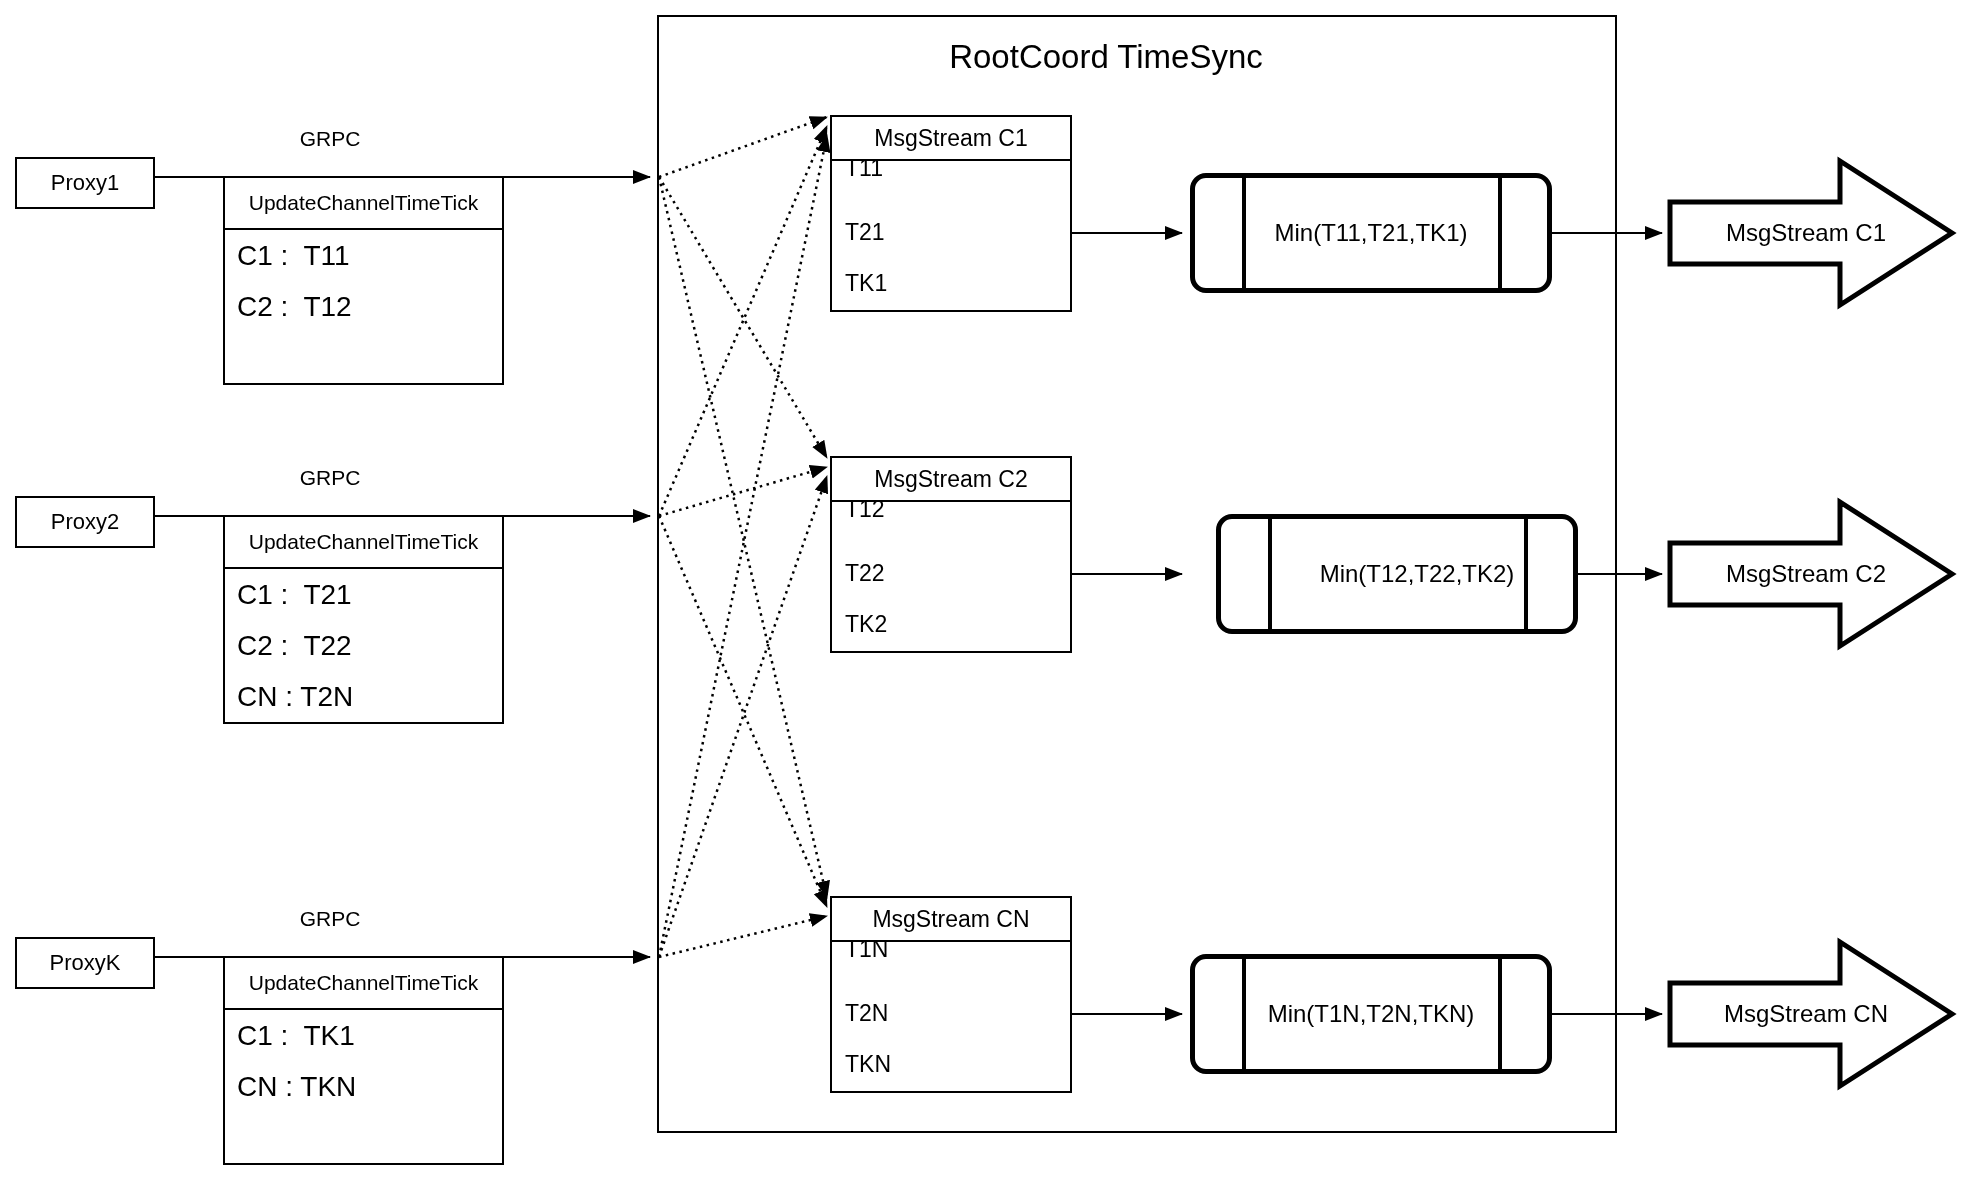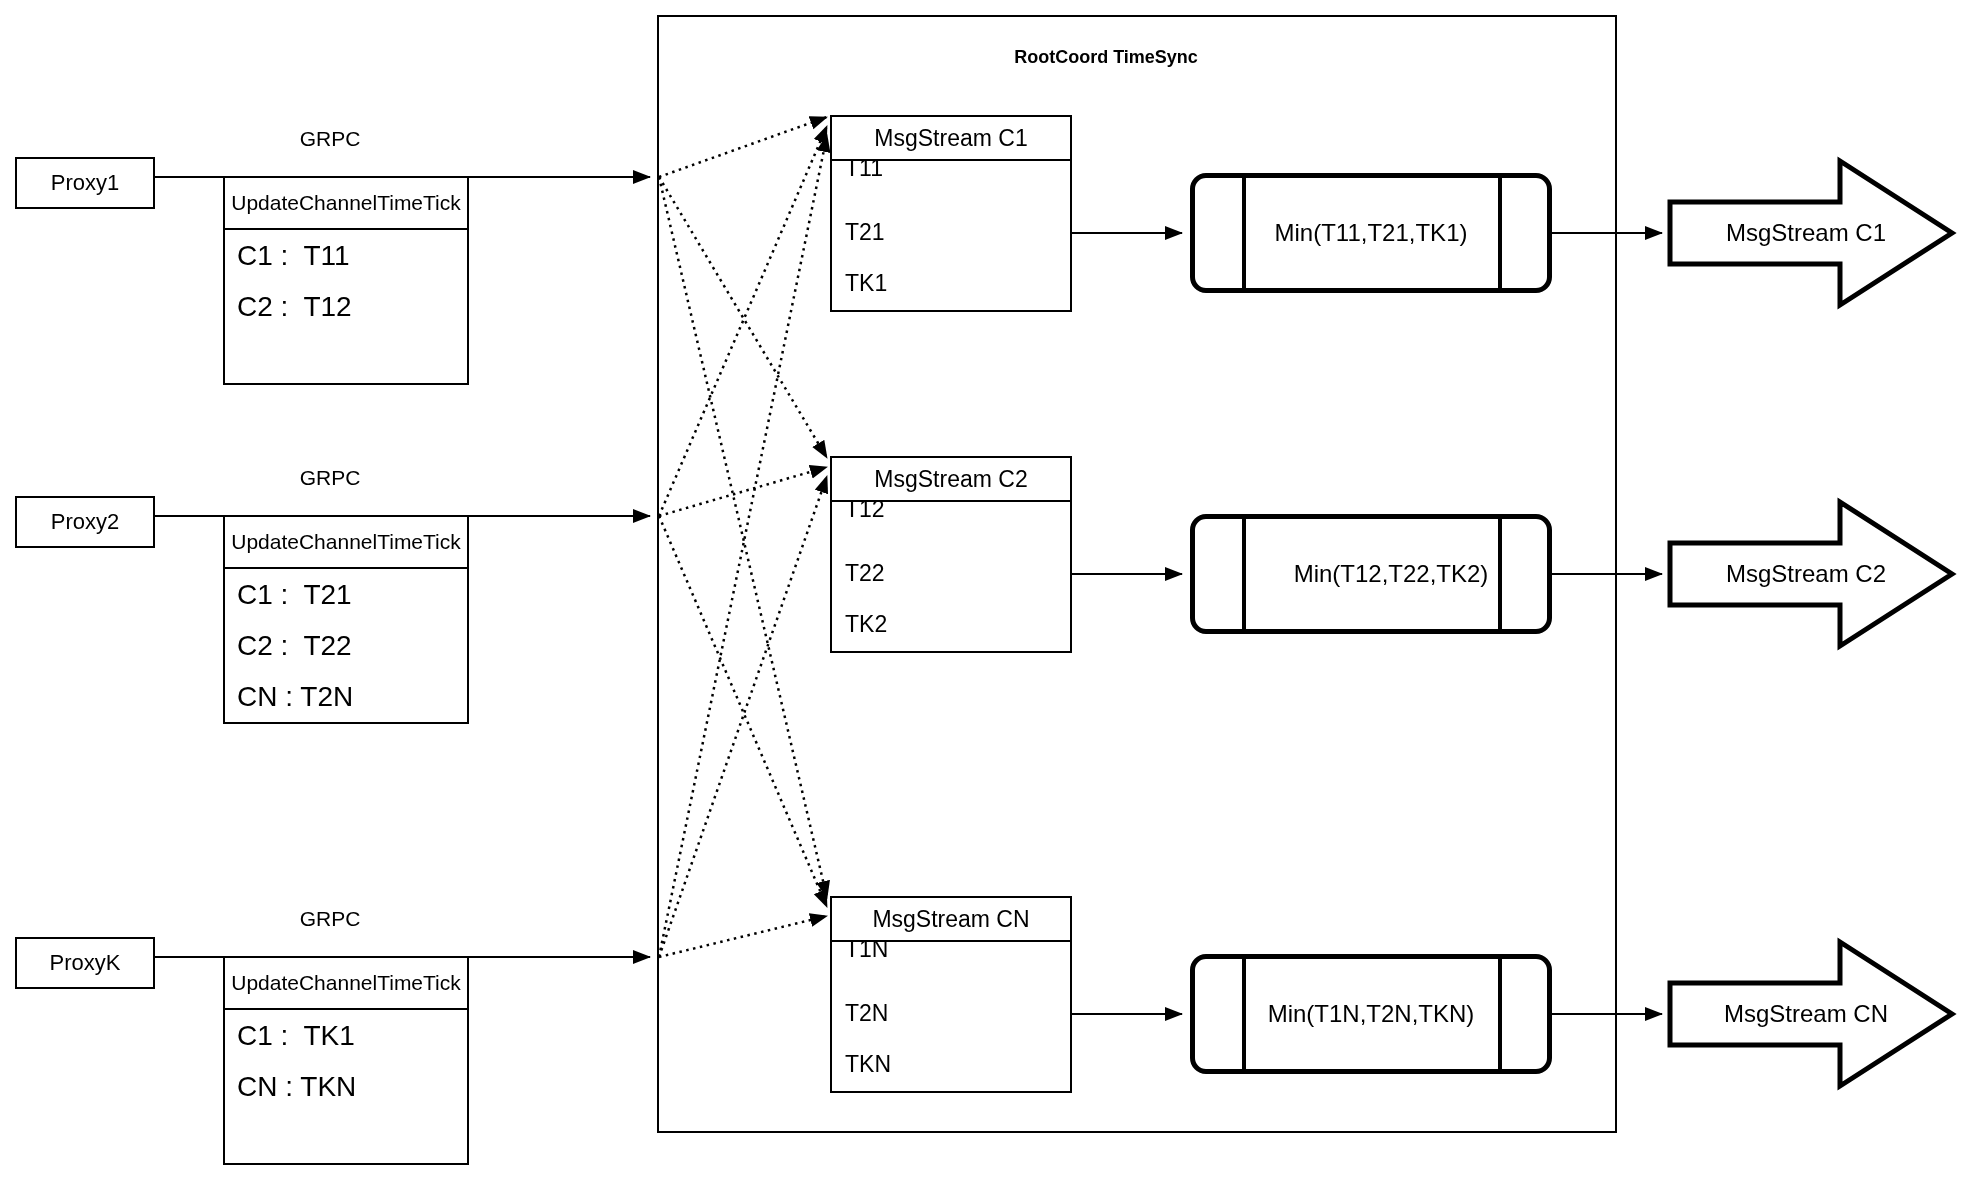--- a/index.html
+++ b/index.html
@@ -4,23 +4,23 @@
 <style>
   html,body{margin:0;padding:0;background:#ffffff;}
   #canvas{position:relative;width:1969px;height:1183px;background:#ffffff;
           font-family:"Liberation Sans",sans-serif;color:#000;overflow:hidden;}
   #wires{position:absolute;left:0;top:0;z-index:1;}
   .box{position:absolute;box-sizing:border-box;background:#fff;border:2px solid #000;z-index:2;}
   .proxy{width:140px;height:52px;display:flex;align-items:center;justify-content:center;
          font-size:22px;}
   .lbl{position:absolute;z-index:2;display:flex;align-items:center;justify-content:center;}
   .grpc{left:280px;width:100px;height:28px;font-size:21px;}
-  .title{left:906px;top:41px;width:400px;height:32px;font-size:18px;font-weight:bold;}
+  .title{left:906px;top:41px;width:400px;height:32px;font-size:33px;}
   .rootcoord{left:657px;top:15px;width:960px;height:1118px;background:transparent;z-index:0;}
-  .tbl{width:246px;height:209px;}
+  .tbl{width:281px;height:209px;}
   .tbl .hdr{height:50px;line-height:50px;text-align:center;border-bottom:2px solid #000;
             font-size:21px;white-space:pre;}
   .tbl .row{height:51px;line-height:51px;padding-left:12px;font-size:28px;white-space:pre;}
   .stream{width:242px;height:197px;}
   .stream .hdr{height:42px;line-height:42px;text-align:center;border-bottom:2px solid #000;
                font-size:23px;}
   .stream .entry{position:absolute;left:13px;height:30px;line-height:30px;font-size:23px;}
   .e0{top:36px;} .e1{top:100px;} .e2{top:151px;}
   .min{width:362px;height:120px;border:5px solid #000;border-radius:16px;
        display:flex;align-items:center;justify-content:center;font-size:24px;}
@@ -103,21 +103,21 @@
     <div class="row">C1 :  T21</div>
     <div class="row">C2 :  T22</div>
     <div class="row">CN : T2N</div>
   </div>
   <div class="box stream" style="left:830px;top:456px;">
     <div class="hdr">MsgStream C2</div>
     <div class="entry e0">T12</div>
     <div class="entry e1">T22</div>
     <div class="entry e2">TK2</div>
   </div>
-  <div class="box min" style="left:1190px;top:514px;padding-left:40px;">
+  <div class="box min" style="left:1216px;top:514px;padding-left:40px;">
     <div class="vline vl-left"></div>
     <div class="vline vl-right"></div>
     <span>Min(T12,T22,TK2)</span>
   </div>
   <div class="lbl arrowlbl" style="top:559px;">MsgStream C2</div>
 
   <div class="box proxy" style="left:15px;top:937px;">
     <span>ProxyK</span>
   </div>
   <div class="lbl grpc" style="top:905px;">GRPC</div>

